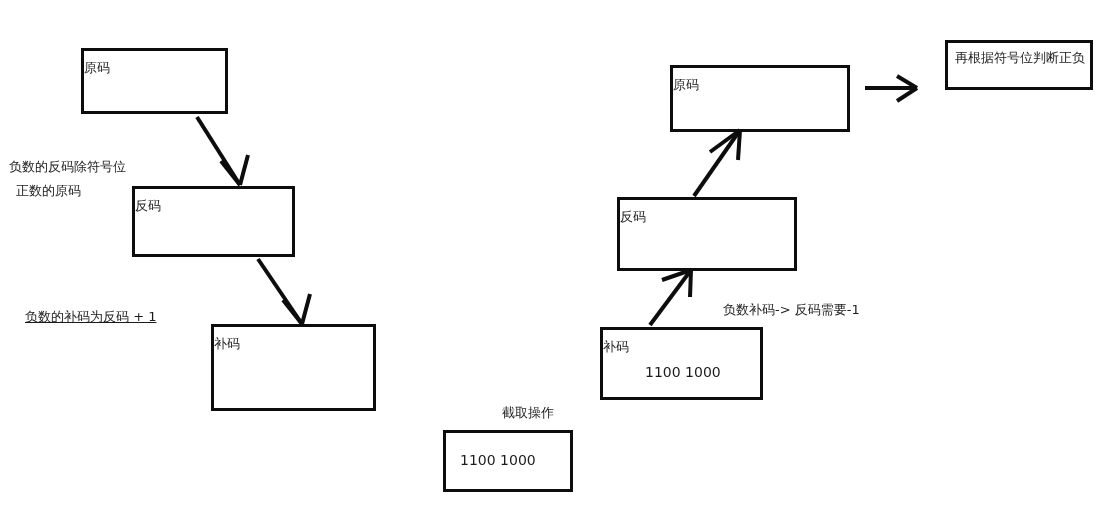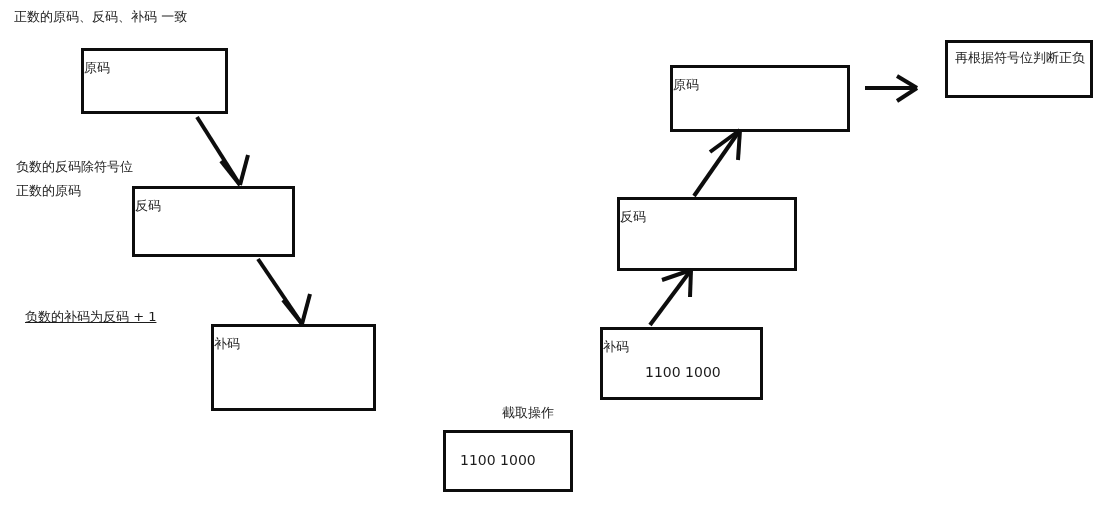--- a/index.html
+++ b/index.html
@@ -62,35 +62,34 @@
     stroke-width: 4;
     stroke-linecap: butt;
     stroke-linejoin: miter;
   }
 </style>
 </head>
 <body>
 
 <div id="canvas">
 
-  <div class="note" style="left:14px; top:8px;">正数的原码、反码、补码 一致</div>
 
   <div class="box" style="left:81px; top:48px; width:147px; height:66px;">
     <span class="lbl-main">原码</span>
   </div>
 
   <div class="box" style="left:132px; top:186px; width:163px; height:71px;">
     <span class="lbl-main">反码</span>
   </div>
 
   <div class="box" style="left:211px; top:324px; width:165px; height:87px;">
     <span class="lbl-main">补码</span>
   </div>
 
-  <div class="note" style="left:16px; top:158px;">负数的反码除符号位</div>
+  <div class="note" style="left:9px; top:158px;">负数的反码除符号位</div>
   <div class="note" style="left:16px; top:182px;">正数的原码</div>
   <div class="note" style="left:25px; top:308px;text-decoration:underline;">负数的补码为反码 + 1</div>
 
   <div class="note" style="left:461px; top:404px;margin-left:41px;">截取操作</div>
   <div class="box" style="left:443px; top:430px; width:130px; height:62px;">
     <span class="lbl-value" style="left:14px; top:19px;">1100 1000</span>
   </div>
 
   <div class="box" style="left:670px; top:65px; width:180px; height:67px;">
     <span class="lbl-main">原码</span>
@@ -98,24 +97,25 @@
 
   <div class="box" style="left:617px; top:197px; width:180px; height:74px;">
     <span class="lbl-main">反码</span>
   </div>
 
   <div class="box" style="left:600px; top:327px; width:163px; height:73px;">
     <span class="lbl-main">补码</span>
     <span class="lbl-value" style="left:42px; top:34px;">1100 1000</span>
   </div>
 
-  <div class="box" style="left:945px; top:40px; width:148px; height:58px;padding-left:28px;">
+  <div class="box" style="left:945px; top:40px; width:148px; height:50px;padding-left:28px;">
     <span class="lbl-main" style="top:6px; left:7px;">再根据符号位判断正负</span>
   </div>
 
+  <div class="note" style="left:723px; top:301px;">负数补码-&gt; 反码需要-1</div>
 
   <svg class="arrows" viewBox="0 0 1099 507">
 
     <g>
       <line x1="197" y1="117" x2="240" y2="185"></line>
       <line x1="240" y1="185" x2="221" y2="161"></line>
       <line x1="240" y1="185" x2="248" y2="155"></line>
     </g>
 
     <g>

